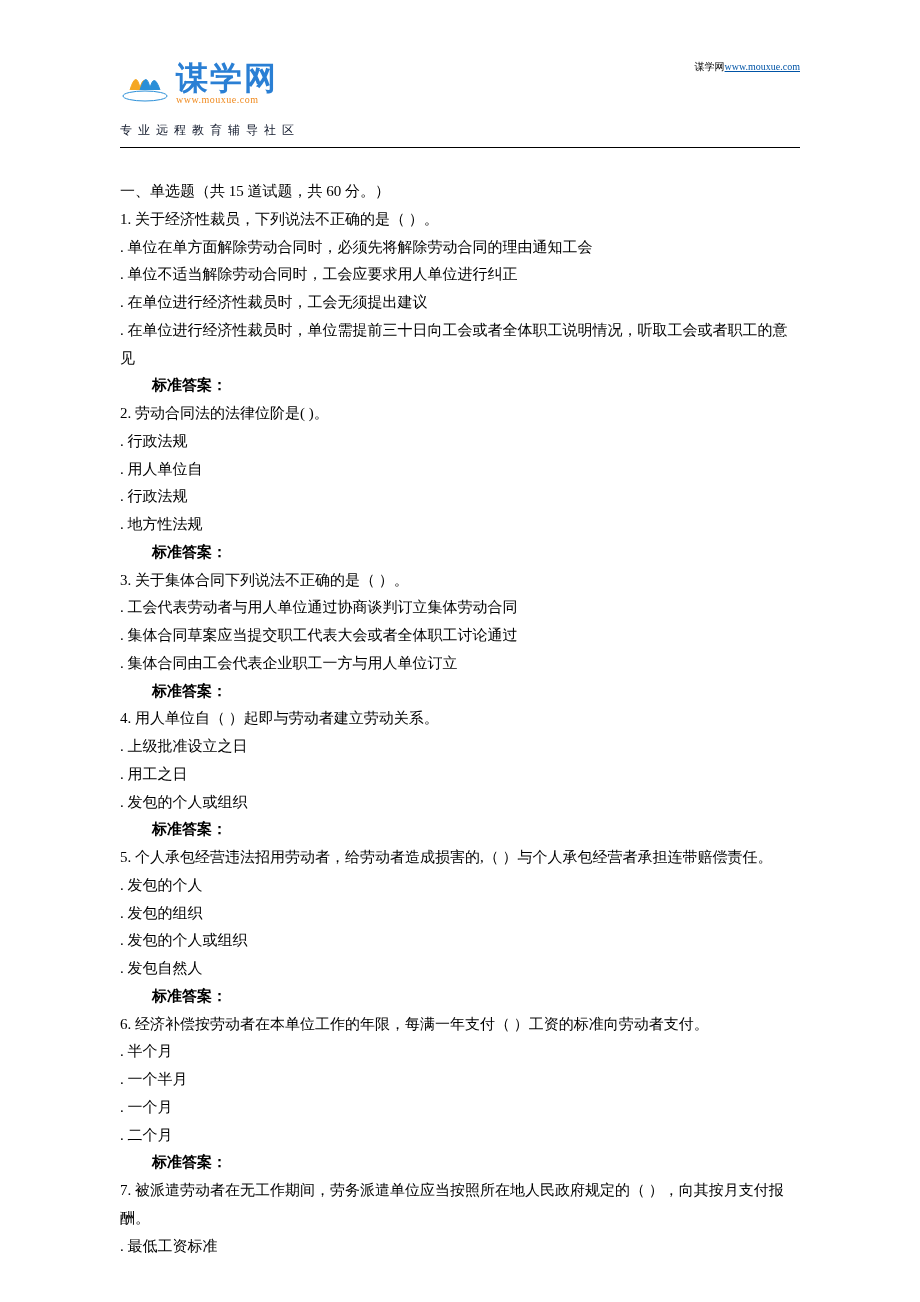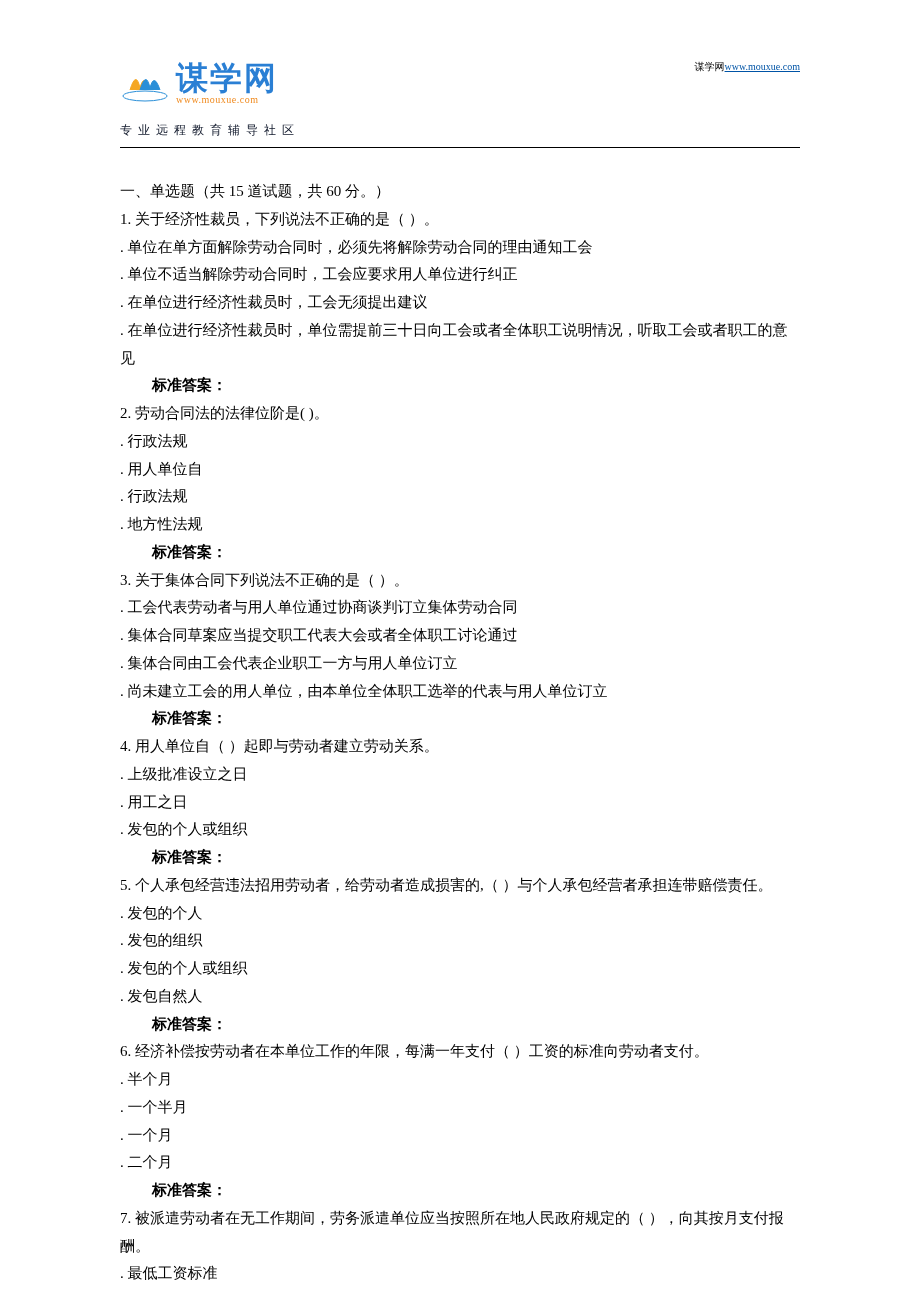--- a/index.html
+++ b/index.html
@@ -126,21 +126,20 @@
         <div class="question">2.  劳动合同法的法律位阶是( )。</div>
         <div class="option">. 行政法规</div>
         <div class="option">. 用人单位自</div>
         <div class="option">. 行政法规</div>
         <div class="option">. 地方性法规</div>
         <div class="answer">标准答案：</div>
         <div class="question">3.  关于集体合同下列说法不正确的是（ ）。</div>
         <div class="option">. 工会代表劳动者与用人单位通过协商谈判订立集体劳动合同</div>
         <div class="option">. 集体合同草案应当提交职工代表大会或者全体职工讨论通过</div>
         <div class="option">. 集体合同由工会代表企业职工一方与用人单位订立</div>
-        <div class="option">. 尚未建立工会的用人单位，由本单位全体职工选举的代表与用人单位订立</div>
         <div class="answer">标准答案：</div>
         <div class="question">4.  用人单位自（ ）起即与劳动者建立劳动关系。</div>
         <div class="option">. 上级批准设立之日</div>
         <div class="option">. 用工之日</div>
         <div class="option">. 发包的个人或组织</div>
         <div class="answer">标准答案：</div>
         <div class="question">5.  个人承包经营违法招用劳动者，给劳动者造成损害的,（ ）与个人承包经营者承担连带赔偿责任。</div>
         <div class="option">. 发包的个人</div>
         <div class="option">. 发包的组织</div>
         <div class="option">. 发包的个人或组织</div>

